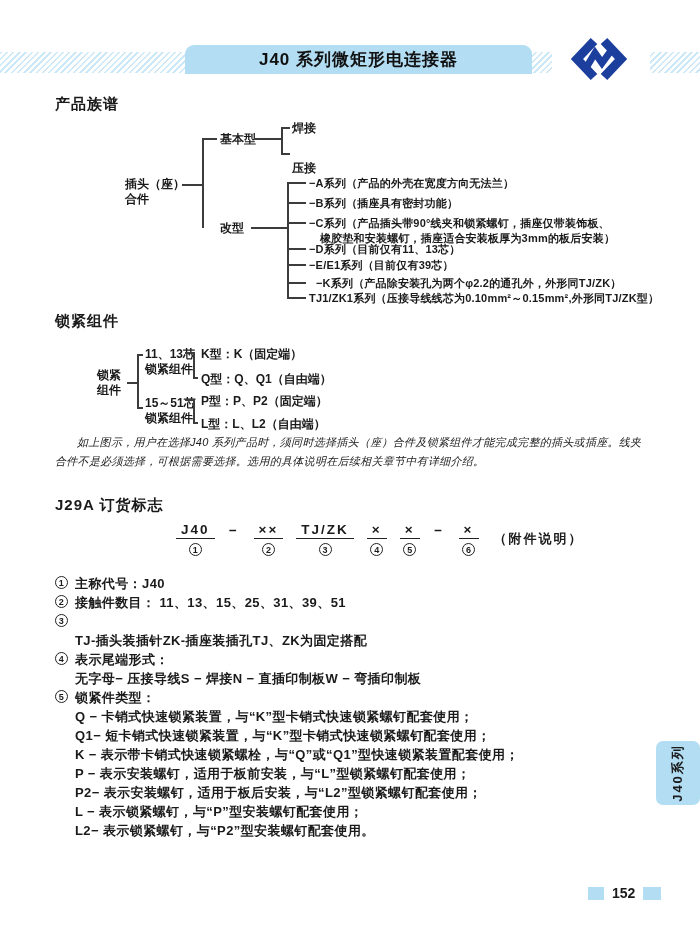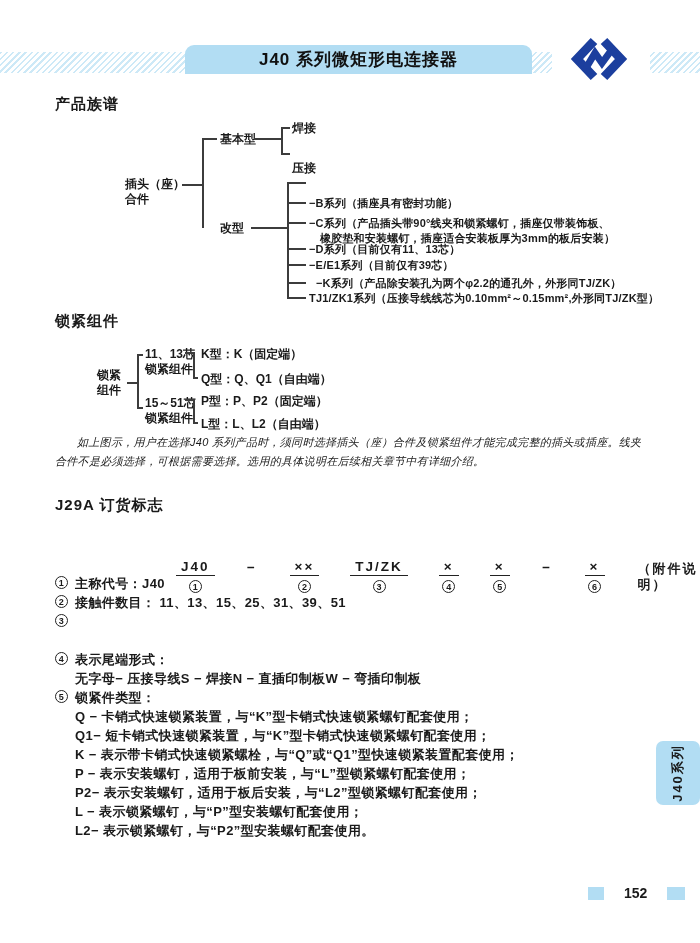--- a/index.html
+++ b/index.html
@@ -15,42 +15,42 @@
   .logo{position:absolute;left:570px;top:36px;width:58px;height:46px;}
   
   .sec-h{position:absolute;font-size:15px;font-weight:bold;letter-spacing:1px;}
   .tree-t{position:absolute;font-size:12px;font-weight:bold;white-space:nowrap;}
   .leaf-t{position:absolute;font-size:11px;font-weight:bold;white-space:nowrap;letter-spacing:0.2px;}
   .lnH{position:absolute;height:1.5px;background:#3c3c3c;}
   .lnV{position:absolute;width:1.5px;background:#3c3c3c;}
   .note-p{position:absolute;left:55px;top:433px;width:594px;font-size:11px;font-weight:normal;
           font-style:italic;line-height:19px;text-indent:2em;letter-spacing:0.3px;}
   
-  .code-row{position:absolute;left:176px;top:522px;display:flex;align-items:flex-end;gap:31px;margin-top:37px;}
+  .code-row{position:absolute;left:176px;top:522px;display:flex;align-items:center;gap:13px;}
   .seg{display:flex;flex-direction:column;align-items:center;}
   .seg-code{font-size:13.5px;font-weight:bold;letter-spacing:2px;border-bottom:1.5px solid #222;
             padding:0 5px 1px 5px;line-height:15px;}
   .seg.dash .seg-code{border-bottom:none;padding:0 1px 1px 1px;}
   .circ{display:inline-block;width:13px;height:13px;border:1px solid #222;border-radius:50%;
         font-size:9px;line-height:13px;text-align:center;font-weight:bold;box-sizing:border-box;}
   .circ:empty{border-color:transparent;}
   .seg .circ{margin-top:4px;}
   .code-suffix{font-size:13px;font-weight:bold;letter-spacing:2px;line-height:16px;margin-left:2px;}
   
   .items{position:absolute;left:55px;top:574px;width:606px;}
   .item-row{display:flex;align-items:flex-start;height:19px;font-size:13px;font-weight:bold;
             letter-spacing:0.4px;white-space:nowrap;}
   .item-row .circ{flex:0 0 13px;margin:2px 7px 0 0;}
   .item-text{line-height:19px;}
   
   .side-tab{position:absolute;left:656px;top:741px;width:44px;height:64px;background:#b2ddf3;
             border-radius:7px;}
   .side-tab span{position:absolute;left:50%;top:50%;transform:translate(-50%,-50%) rotate(-90deg);
             font-size:13px;font-weight:bold;letter-spacing:2px;white-space:nowrap;}
-  .footer{position:absolute;left:588px;top:887px;display:flex;align-items:center;gap:20px;}
+  .footer{position:absolute;left:588px;top:887px;display:flex;align-items:center;gap:8px;}
   .pg-block{width:16px;height:13px;background:#b2ddf3;}
   .pg-block.r{width:18px;}
   .pg-num{font-size:14px;font-weight:bold;line-height:13px;}
 </style>
 </head>
 <body>
 
 <div id="page">
 
   <div class="hatch"></div>
@@ -82,20 +82,21 @@
   <div class="lnH" style="left:251px;top:227px;width:36px;"></div>
   <div class="lnV" style="left:287px;top:182px;height:116px;"></div>
   <div class="lnH" style="left:287px;top:182px;width:19px;"></div>
   <div class="lnH" style="left:287px;top:202px;width:19px;"></div>
   <div class="lnH" style="left:287px;top:222px;width:19px;"></div>
   <div class="lnH" style="left:287px;top:248px;width:19px;"></div>
   <div class="lnH" style="left:287px;top:264px;width:19px;"></div>
   <div class="lnH" style="left:287px;top:282px;width:19px;"></div>
   <div class="lnH" style="left:287px;top:297px;width:19px;"></div>
 
+  <span class="leaf-t" style="left:309px;top:176px;">−A系列（产品的外壳在宽度方向无法兰）</span>
   <span class="leaf-t" style="left:309px;top:196px;">−B系列（插座具有密封功能）</span>
   <span class="leaf-t" style="left:309px;top:216px;">−C系列（产品插头带90°线夹和锁紧螺钉，插座仅带装饰板、</span>
   <span class="leaf-t" style="left:320px;top:231px;">橡胶垫和安装螺钉，插座适合安装板厚为3mm的板后安装）</span>
   <span class="leaf-t" style="left:309px;top:242px;">−D系列（目前仅有11、13芯）</span>
   <span class="leaf-t" style="left:309px;top:258px;">−E/E1系列（目前仅有39芯）</span>
   <span class="leaf-t" style="left:309px;top:276px;margin-left:7px;">−K系列（产品除安装孔为两个φ2.2的通孔外，外形同TJ/ZK）</span>
   <span class="leaf-t" style="left:309px;top:291px;">TJ1/ZK1系列（压接导线线芯为0.10mm²～0.15mm²,外形同TJ/ZK型）</span>
 
   <div class="sec-h" style="left:55px;top:312px;">锁紧组件</div>
 
@@ -169,20 +170,21 @@
       </div>
     <div class="item-row">
         <span class="circ">2</span>
         <span class="item-text">接触件数目： 11、13、15、25、31、39、51</span>
       </div>
     <div class="item-row">
         <span class="circ">3</span>
       </div>
     <div class="item-row">
         <span class="circ"></span>
+        <span class="item-text">TJ-插头装插针ZK-插座装插孔TJ、ZK为固定搭配</span>
       </div>
     <div class="item-row">
         <span class="circ">4</span>
         <span class="item-text">表示尾端形式：</span>
       </div>
     <div class="item-row">
         <span class="circ"></span>
         <span class="item-text">无字母− 压接导线S − 焊接N − 直插印制板W − 弯插印制板</span>
       </div>
     <div class="item-row">

